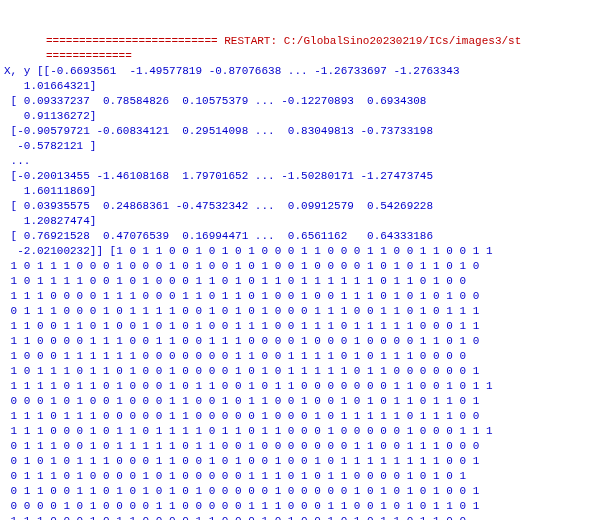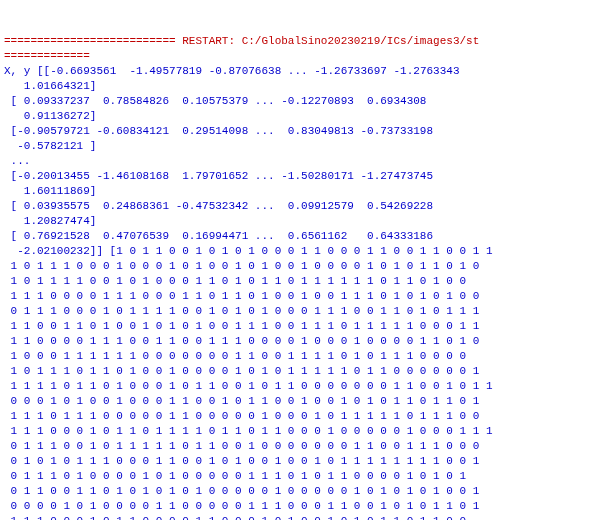--- a/index.html
+++ b/index.html
@@ -9,21 +9,21 @@
     font-size: 11px;
     line-height: 15px;
     background: #ffffff;
     color: #000000;
     white-space: pre;
     overflow: hidden;
     width: 603px;
     height: 520px;
     box-sizing: border-box;
   }
-  .red { color: #c00000; }
+  .red { color: #c00000; margin-left: 42px; }
   .blue { color: #0000cc; }
 </style>
 </head>
 <body>
 
 <div><span class="red"><span>========================== RESTART: </span><span>C:/GlobalSino20230219/ICs/images3/st</span></span>
 <span class="red">=============</span>
 <span class="blue"><span>X, y </span><span id="arrblock">[[-0.6693561  -1.49577819 -0.87076638 ... -1.26733697 -1.2763343
    1.01664321]
  [ 0.09337237  0.78584826  0.10575379 ... -0.12270893  0.6934308

